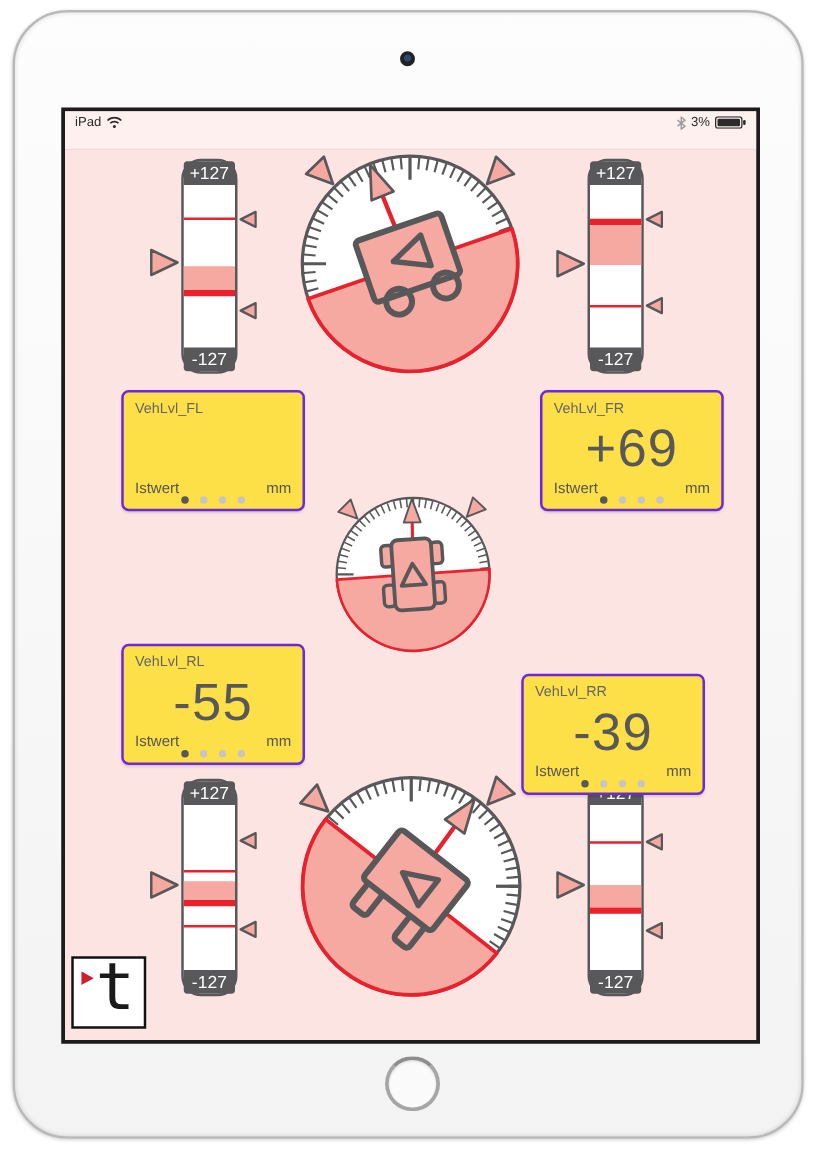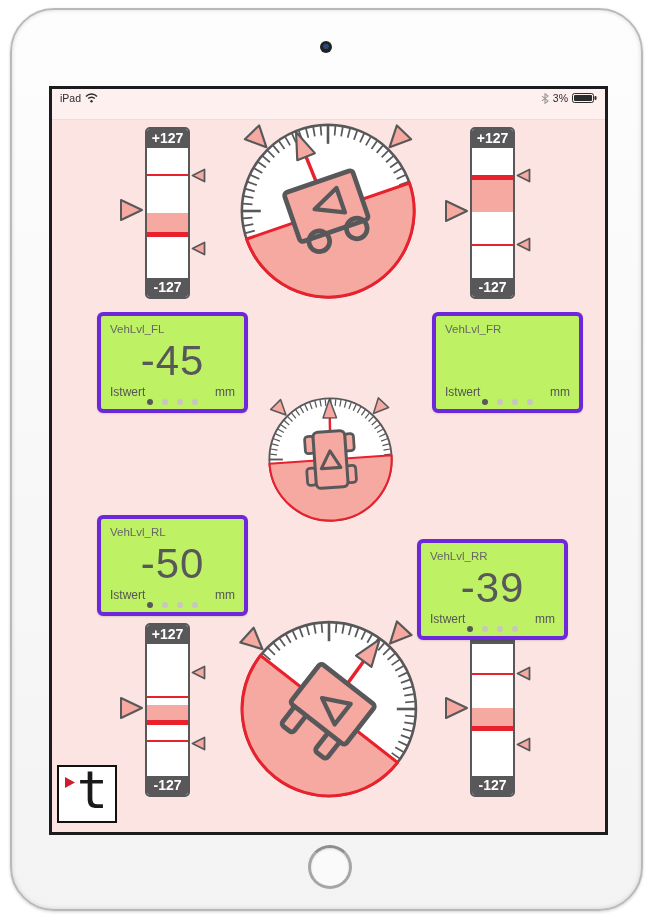--- a/index.html
+++ b/index.html
@@ -20,36 +20,36 @@
           border:3px solid #1c1c1e;background:var(--app-bg,#fce4e2);overflow:hidden;}
   .header{position:absolute;left:0;top:0;right:0;height:30px;background:var(--header-bg,#fdf0ef);
           border-bottom:1px solid #eddcdb;}
   .statusbar{position:relative;height:14px;padding:2px 8px 0;display:flex;align-items:center;
           justify-content:space-between;font-size:10.5px;color:#2b2b2b;}
   .sb-left,.sb-right{display:flex;align-items:center;gap:4px;}
   .sb-time{position:absolute;left:0;right:0;text-align:center;font-weight:bold;}
   .sysmsg{height:15px;text-align:center;font-size:11.5px;color:#333;line-height:14px;}
   
   .slider{position:absolute;width:45px;background:#fff;border:2.5px solid var(--dark,#58585a);
-          border-radius:5px;box-sizing:border-box;font-weight:bold;}
+          border-radius:16px;box-sizing:border-box;}
   .sl-cap{position:absolute;left:0;right:0;height:19px;background:var(--dark,#58585a);color:#fff;
           font-size:14px;line-height:19px;text-align:center;letter-spacing:0;}
   .sl-cap.top{top:0;border-radius:3px 3px 0 0;}
   .sl-cap.bot{bottom:0;border-radius:0 0 3px 3px;}
   .sl-track{position:absolute;left:0;right:0;top:19px;bottom:19px;}
   .sl-fill{position:absolute;left:0;right:0;background:var(--pink,#f5a9a1);}
   .sl-line-thick{position:absolute;left:0;right:0;height:5px;background:var(--red,#e8212d);}
   .sl-line-thin{position:absolute;left:0;right:0;height:2px;background:var(--red,#e8212d);}
   .sl-big-marker{position:absolute;left:-29px;width:26px;height:26px;}
   .sl-small-marker{position:absolute;right:-19px;width:17px;height:17px;}
   
   .gauge{position:absolute;}
   .gauge svg{display:block;width:100%;height:100%;}
   
-  .card{position:absolute;width:143px;height:93px;background:#bef264;border:4px solid #6d28d9;
+  .card{position:absolute;width:143px;height:93px;background:#fde047;border:2px solid #6d28d9;
         border-radius:6px;box-shadow:0 1px 2px rgba(0,0,0,.12);}
   .card-title{position:absolute;left:9px;top:7px;font-size:11.5px;color:#666;}
   .card-value{position:absolute;left:0;right:0;top:21px;text-align:center;font-size:42px;
         font-weight:300;color:#58585a;letter-spacing:1px;}
   .card-caption{position:absolute;left:9px;bottom:10px;font-size:12px;color:#555;}
   .card-unit{position:absolute;right:9px;bottom:10px;font-size:12px;color:#555;}
   .dots{position:absolute;left:0;right:0;bottom:4px;display:flex;justify-content:center;gap:9px;}
   .dots span{width:6px;height:6px;border-radius:50%;background:#c9c4c4;}
   .dots span.active{background:#58585a;}
   
@@ -451,44 +451,44 @@
               <polygon points="0,-103 -11.5,-127 11.5,-127" fill="#f5a9a1" stroke="#58585a" stroke-width="2.5" stroke-linejoin="round"></polygon>
             </g>
             <g transform="rotate(43)">
               <polygon points="0,-103 -11.5,-127 11.5,-127" fill="#f5a9a1" stroke="#58585a" stroke-width="2.5" stroke-linejoin="round"></polygon>
             </g>
           </svg>
         </div>
 
       <div class="card" style="left:45px;top:223px">
         <div class="card-title">VehLvl_FL</div>
-        <div class="card-value">-45</div>
         <div class="card-caption">Istwert</div>
         <div class="card-unit">mm</div>
         <div class="dots">
             <span class="active"></span>
             <span></span>
             <span></span>
             <span></span>
           </div>
       </div>
       <div class="card" style="left:380px;top:223px">
         <div class="card-title">VehLvl_FR</div>
+        <div class="card-value">+69</div>
         <div class="card-caption">Istwert</div>
         <div class="card-unit">mm</div>
         <div class="dots">
             <span class="active"></span>
             <span></span>
             <span></span>
             <span></span>
           </div>
       </div>
       <div class="card" style="left:45px;top:426px">
         <div class="card-title">VehLvl_RL</div>
-        <div class="card-value">-50</div>
+        <div class="card-value">-55</div>
         <div class="card-caption">Istwert</div>
         <div class="card-unit">mm</div>
         <div class="dots">
             <span class="active"></span>
             <span></span>
             <span></span>
             <span></span>
           </div>
       </div>
       <div class="card" style="left:365px;top:450px">

